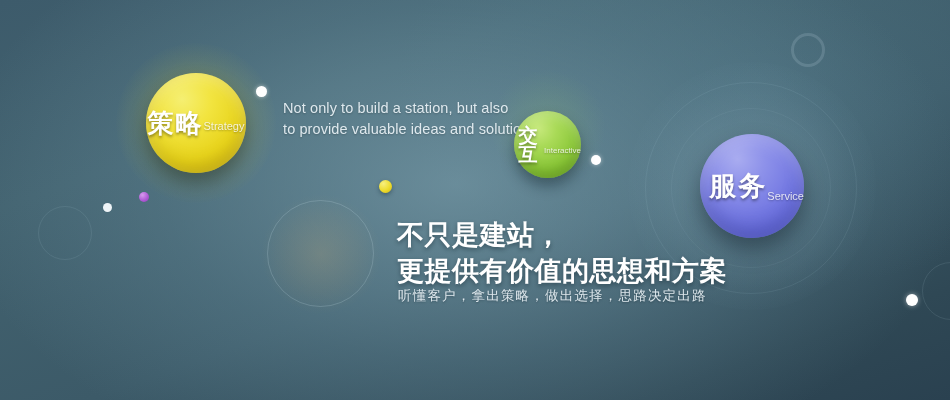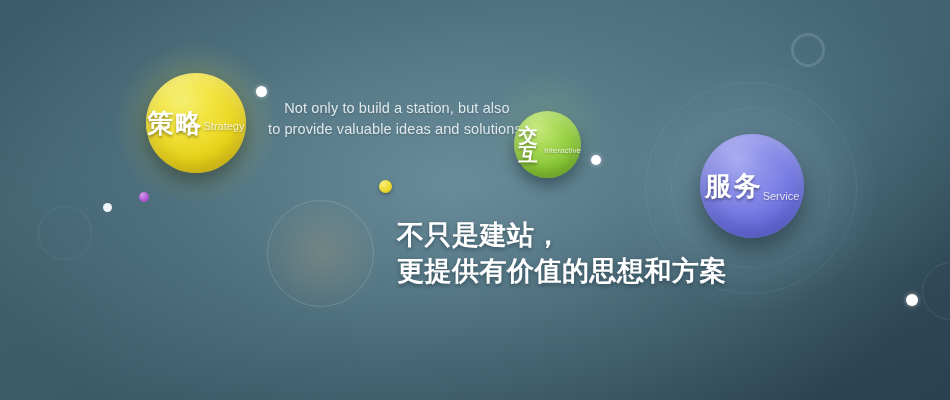--- a/index.html
+++ b/index.html
@@ -95,34 +95,34 @@
   }
   #sphere-originality .cn { font-size: 19px; }
   #sphere-originality .en { font-size: 8px; margin-top: 4px; }
 
   
   #sphere-service {
     left: 700px; top: 134px; width: 104px; height: 104px;
     background:
       radial-gradient(circle at 36% 24%, #a9acf0 0%, #8e92ea 26%, #7378e2 58%, #5f64d6 84%, #5257c6 100%);
     box-shadow: 0 12px 22px rgba(10,25,35,0.45), inset 0 -10px 18px rgba(45,50,130,0.32), inset 0 7px 15px rgba(255,255,255,0.26);
+    justify-content: flex-end;
   }
   #sphere-service .cn { font-size: 27px; }
   #sphere-service .en { font-size: 11px; margin-top: 21px; }
 
   
   #english-copy {
     position: absolute;
-    left: 268px; top: 98px;
+    left: 283px; top: 98px;
     color: rgba(233,242,246,0.93);
     font-size: 14.5px;
     line-height: 1.45;
     letter-spacing: 0.1px;
     text-shadow: 0 1px 2px rgba(0,0,0,0.22);
-    text-align: center;
   }
 
   #headline {
     position: absolute;
     left: 397px; top: 218px;
     color: #ffffff;
     font-size: 27px;
     font-weight: bold;
     line-height: 1.32;
     letter-spacing: 0.5px;
@@ -185,20 +185,21 @@
   <div id="english-copy">
     <div>Not only to build a station, but also</div>
     <div>to provide valuable ideas and solutions.</div>
   </div>
 
   <div id="headline">
     <div>不只是建站，</div>
     <div>更提供有价值的思想和方案</div>
   </div>
 
+  <div id="subline">听懂客户，拿出策略，做出选择，思路决定出路</div>
 
   <div class="sphere" id="sphere-strategy">
     <span class="cn">策略</span>
     <span class="en">Strategy</span>
   </div>
 
   <div class="sphere" id="sphere-interactive">
     <span class="cn">交互</span>
     <span class="en">Interactive</span>
   </div>

